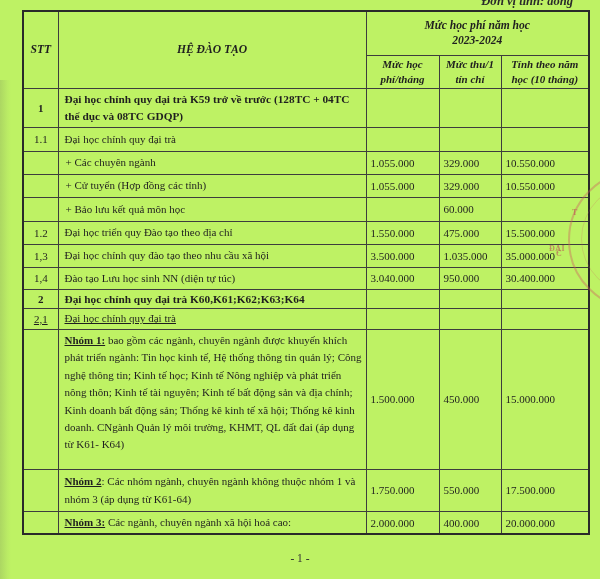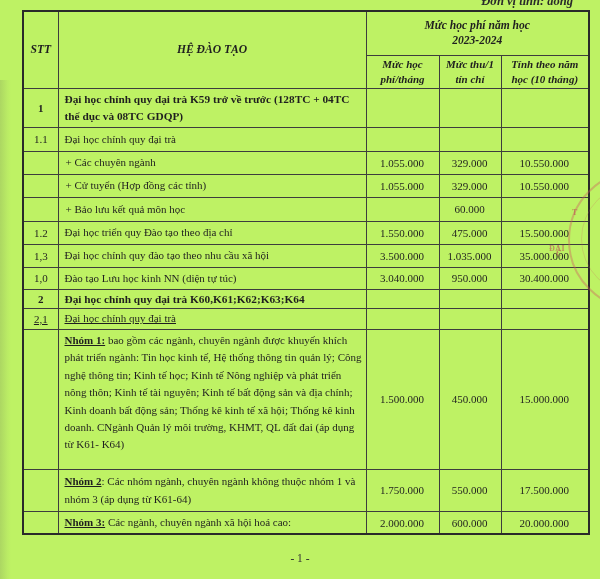--- a/index.html
+++ b/index.html
@@ -32,21 +32,21 @@
     padding:1px 4px;
   }
   .tbl{border:2px solid #2a2a2a;}
   .tbl thead th{font-weight:bold;text-align:center;font-style:italic;}
   .hr1{height:44px;}
   .hr1 th{font-size:11.6px;line-height:1.35;}
   .hr2{height:33px;}
   .hr2 th{font-size:11px;line-height:1.3;font-weight:bold;padding:1px 2px;}
   td.stt{text-align:center;padding:1px 2px;}
   td.label{text-align:left;padding-left:6px;line-height:1.35;}
-  td.num{text-align:center;padding-right:5px;}
+  td.num{text-align:left;padding-right:5px;}
   tr.bold td{font-weight:bold;}
   tr.bold td.label{font-size:11.3px;line-height:1.45;margin-left:29px;}
   tr.indent td.label{padding-left:7px;}
   .prefix{font-weight:bold;text-decoration:underline;}
   tr.vtop td.label{vertical-align:top;padding-top:2px;line-height:17.4px;}
   tr.r0{height:39px;} tr.r1{height:24px;} tr.r2{height:23px;} tr.r3{height:23px;margin-left:22px;}
   tr.r4{height:24px;} tr.r5{height:23px;} tr.r6{height:23px;margin-left:37px;} tr.r7{height:22px;}
   tr.r8{height:19px;} tr.r9{height:21px;text-decoration:underline;} tr.r10{height:140px;} tr.r11{height:42px;padding-left:17px;}
   tr.r11 td.label{line-height:18px;}
   tr.r12{height:23px;}
@@ -144,22 +144,22 @@
         <td class="num">15.500.000</td>
       </tr>
       <tr class="r6">
         <td class="stt">1,3</td>
         <td class="label"><span>Đại học chính quy đào tạo theo nhu cầu xã hội</span></td>
         <td class="num">3.500.000</td>
         <td class="num">1.035.000</td>
         <td class="num">35.000.000</td>
       </tr>
       <tr class="r7">
-        <td class="stt">1,0</td>
-        <td class="label"><span>Đào tạo Lưu học kinh NN (diện tự túc)</span></td>
+        <td class="stt">1,4</td>
+        <td class="label"><span>Đào tạo Lưu học sinh NN (diện tự túc)</span></td>
         <td class="num">3.040.000</td>
         <td class="num">950.000</td>
         <td class="num">30.400.000</td>
       </tr>
       <tr class="r8 bold">
         <td class="stt">2</td>
         <td class="label"><span>Đại học chính quy đại trà K60,K61;K62;K63;K64</span></td>
         <td class="num"></td>
         <td class="num"></td>
         <td class="num"></td>
@@ -182,21 +182,21 @@
         <td class="stt"></td>
         <td class="label"><span class="prefix">Nhóm 2</span><span>: Các nhóm ngành, chuyên ngành không thuộc nhóm 1 và nhóm 3 (áp dụng từ K61-64)</span></td>
         <td class="num">1.750.000</td>
         <td class="num">550.000</td>
         <td class="num">17.500.000</td>
       </tr>
       <tr class="r12">
         <td class="stt"></td>
         <td class="label"><span class="prefix">Nhóm 3:</span><span> Các ngành, chuyên ngành xã hội hoá cao:</span></td>
         <td class="num">2.000.000</td>
-        <td class="num">600.000</td>
+        <td class="num">400.000</td>
         <td class="num">20.000.000</td>
       </tr>
     </tbody>
   </table>
 
   <div class="stamp-circle"></div>
   <div class="stamp-circle-inner"></div>
   <span class="stamp-frag sf0">T</span>
   <span class="stamp-frag sf1">ĐẠI</span>
   <span class="stamp-frag sf2">C</span>

